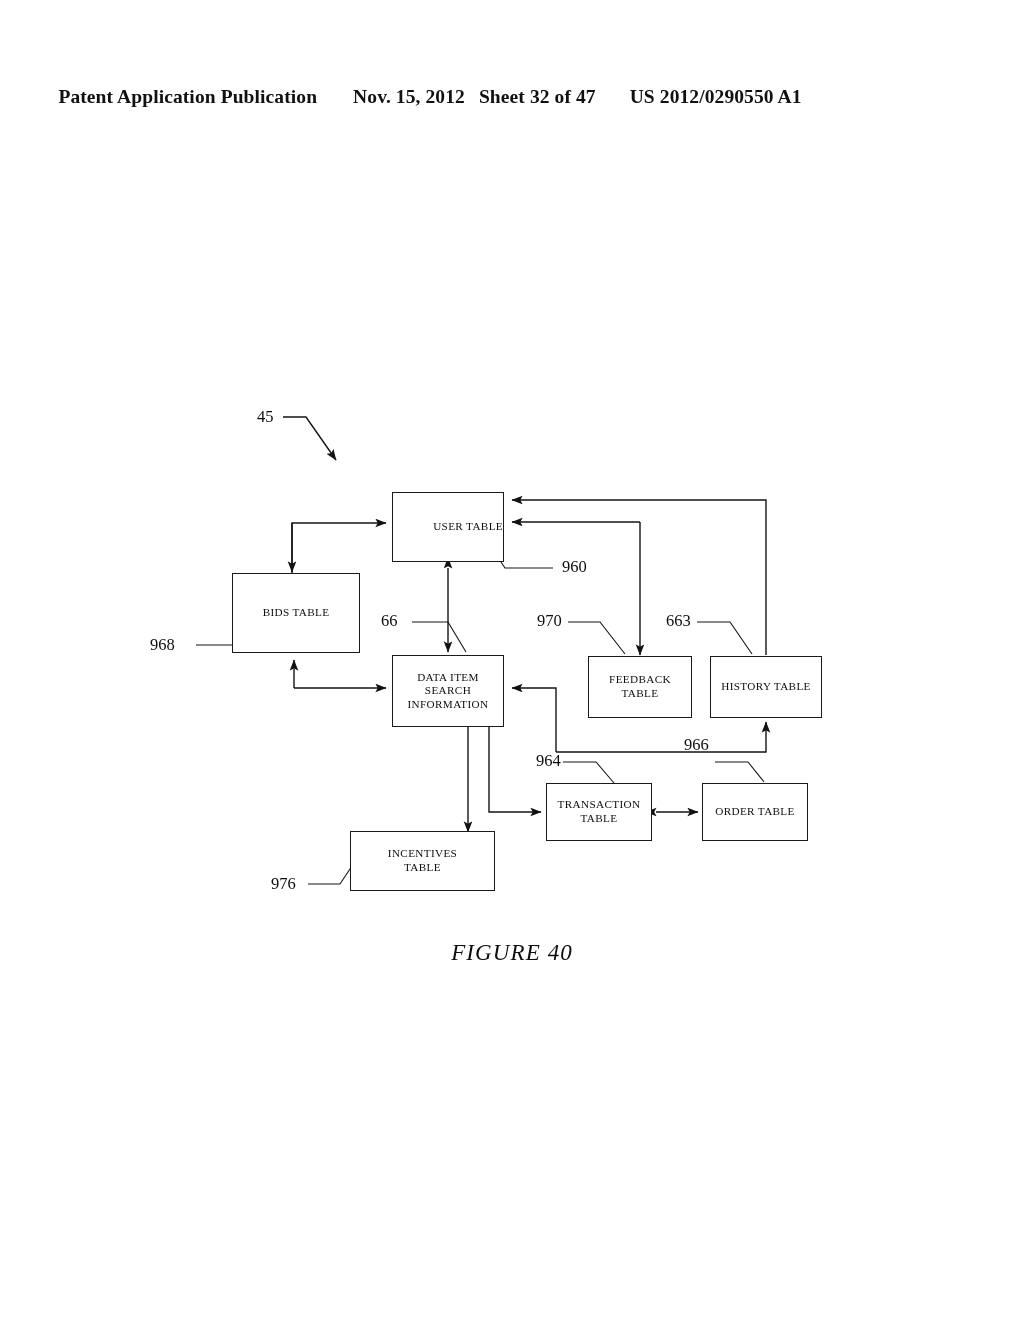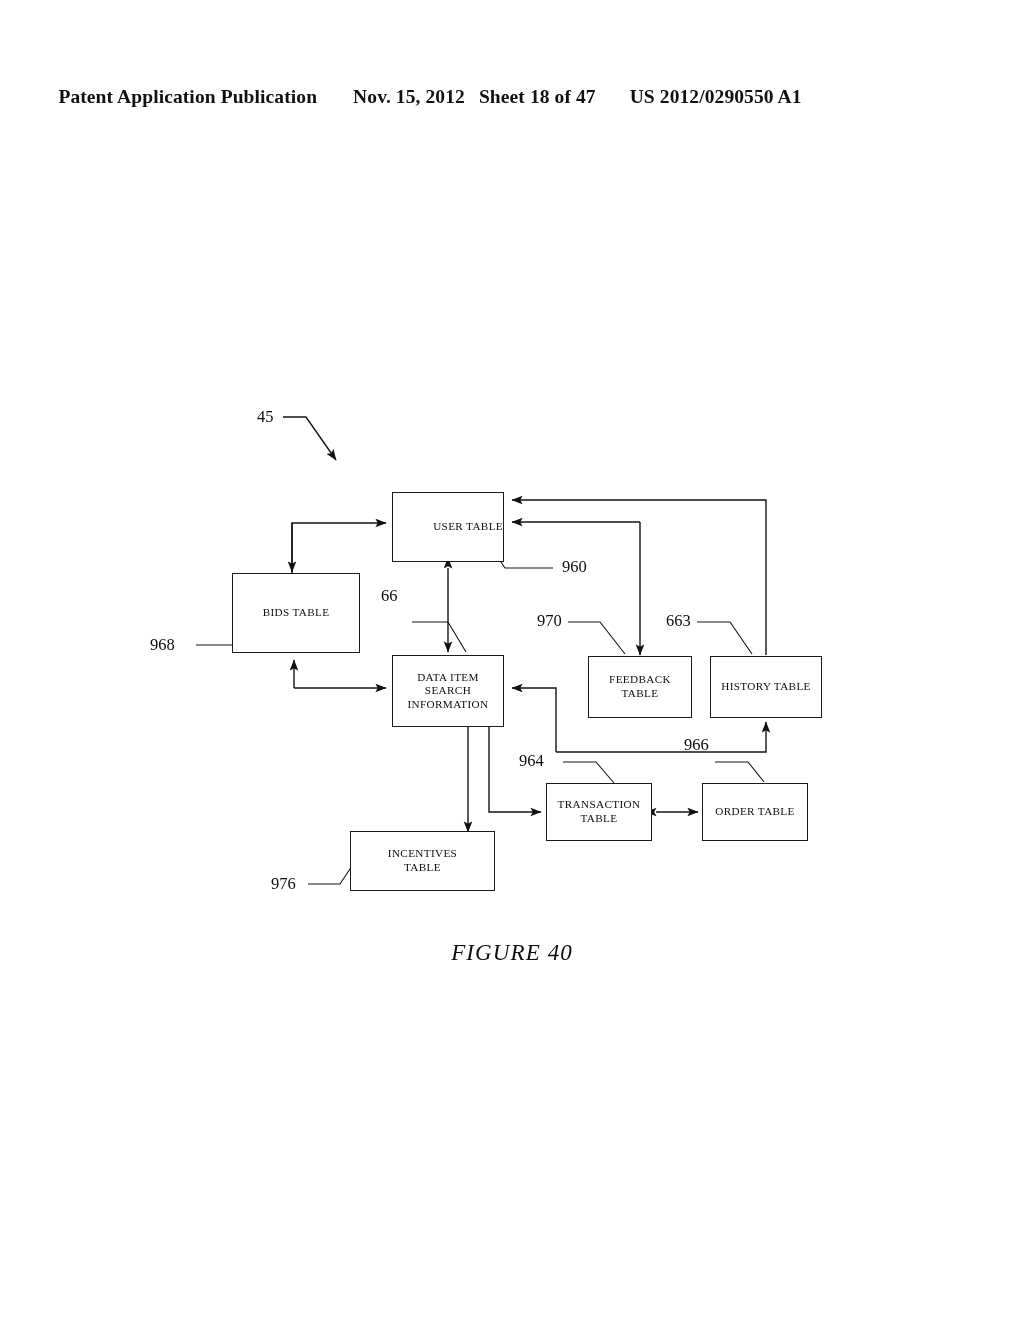--- a/index.html
+++ b/index.html
@@ -98,21 +98,21 @@
   }
 </style>
 </head>
 <body>
 
 <div id="page-header">
   <span class="hdr-seg">Patent Application Publication</span>
   <span class="hdr-gap-xl"></span>
   <span class="hdr-seg">Nov. 15, 2012</span>
   <span class="hdr-gap-md"></span>
-  <span class="hdr-seg">Sheet 18 of 47</span>
+  <span class="hdr-seg">Sheet 32 of 47</span>
   <span class="hdr-gap-lg"></span>
   <span class="hdr-seg">US 2012/0290550 A1</span>
 </div>
 
 <div id="figure-area">
 
   <svg id="figure-svg" width="1024" height="1320" viewBox="0 0 1024 1320">
     <defs>
       <marker id="arrowEnd" markerWidth="9" markerHeight="9" refX="7.6" refY="3.1" orient="auto" markerUnits="strokeWidth">
         <path d="M0,0 L8,3.1 L0,6.2 L1.7,3.1 z" fill="#111111"></path>
@@ -198,27 +198,27 @@
     <span class="node-label">INCENTIVES
 TABLE</span>
   </div>
 
   <div class="ref-num" style="left:257px; top:407px;">45</div>
 
   <div class="ref-num" style="left:562px; top:557px;">960</div>
 
   <div class="ref-num" style="left:150px; top:635px;">968</div>
 
-  <div class="ref-num" style="left:381px; top:586px;">66</div>
+  <div class="ref-num" style="left:381px; top:611px;">66</div>
 
   <div class="ref-num" style="left:537px; top:611px;">970</div>
 
   <div class="ref-num" style="left:666px; top:611px;">663</div>
 
-  <div class="ref-num" style="left:519px; top:751px;">964</div>
+  <div class="ref-num" style="left:536px; top:751px;">964</div>
 
   <div class="ref-num" style="left:684px; top:735px;">966</div>
 
   <div class="ref-num" style="left:271px; top:874px;">976</div>
 
 </div>
 
 <div id="figure-caption">FIGURE 40</div>
 
 </body></html>

